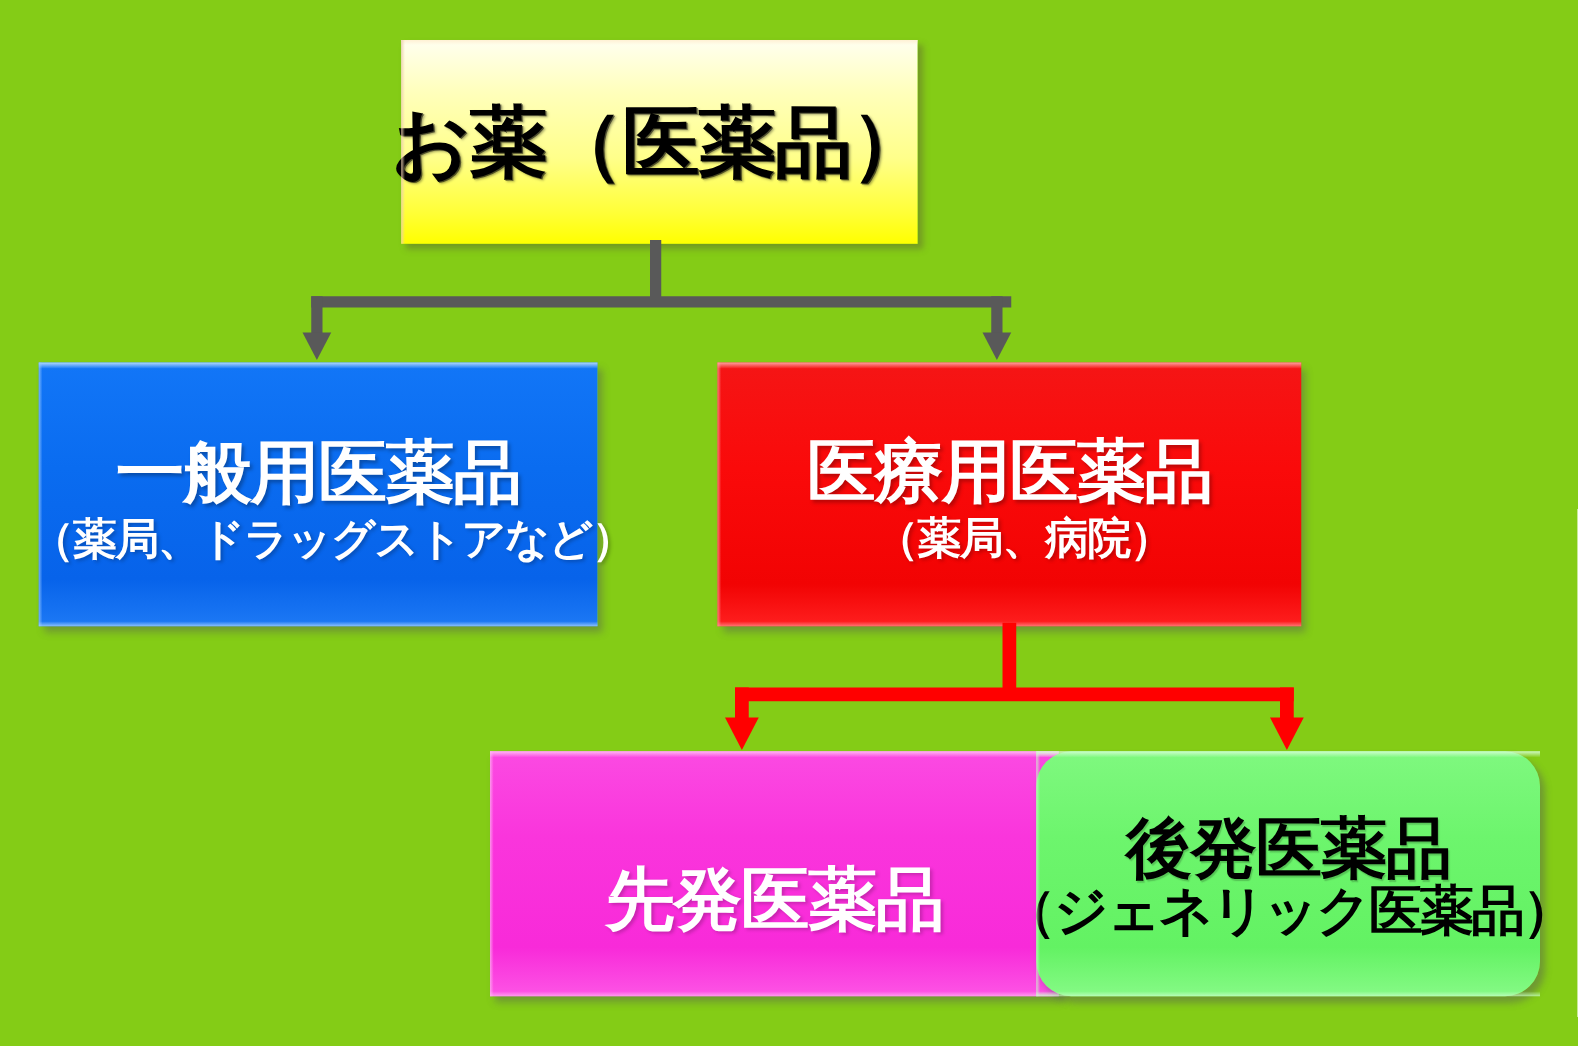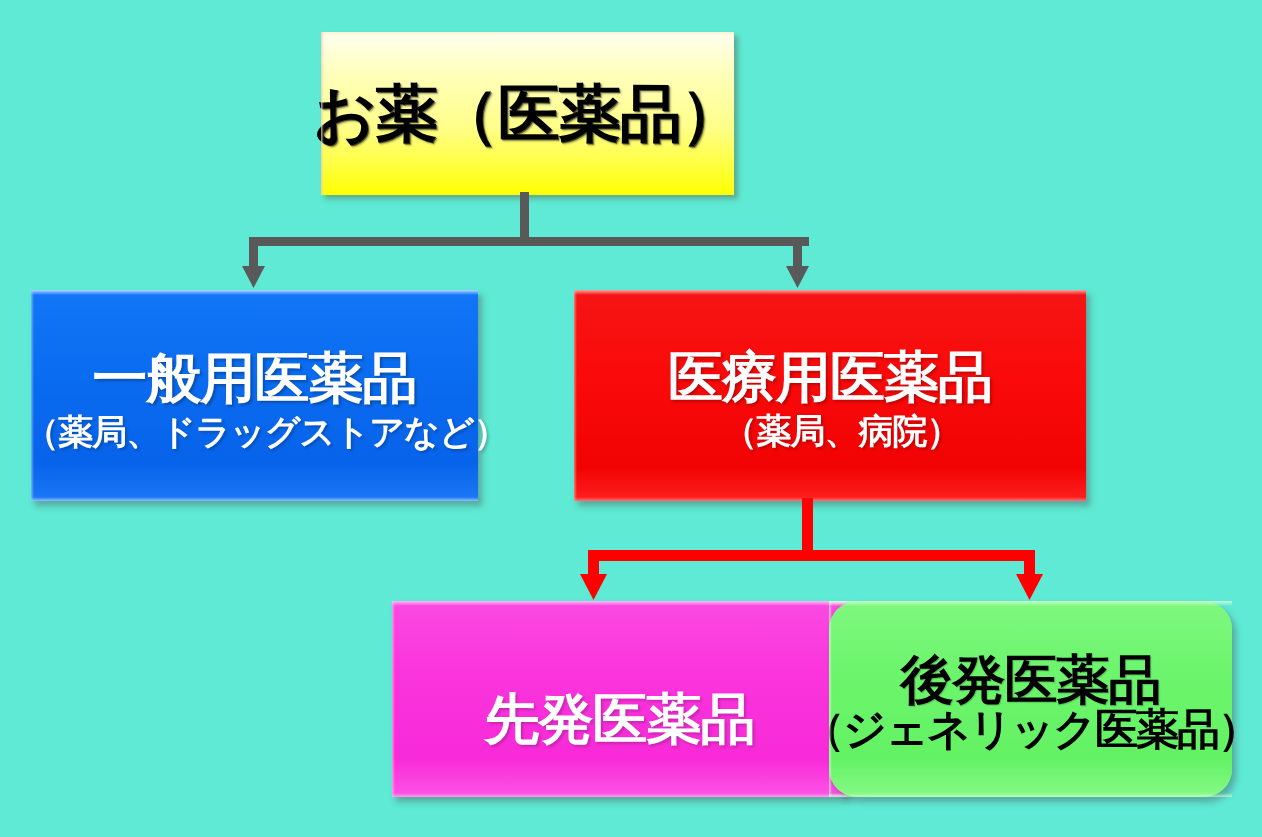--- a/index.html
+++ b/index.html
@@ -8,21 +8,21 @@
     padding: 0;
     background: #ffffff;
   }
   body {
     font-family: "DejaVu Sans", "Liberation Sans", sans-serif;
   }
   #canvas {
     position: relative;
     width: 1262px;
     height: 837px;
-    background: #5eead4;
+    background: #84cc16;
     overflow: hidden;
   }
 
   
   .node {
     position: absolute;
     box-sizing: border-box;
     display: flex;
     flex-direction: column;
     align-items: center;
@@ -106,21 +106,21 @@
     text-shadow: 2px 2px 3px rgba(0,0,0,0.22);
   }
   #box-otc .bevel-top  { background: linear-gradient(to bottom, rgba(190,225,255,0.92), rgba(120,185,255,0)); height:5px;}
   #box-otc .bevel-left { background: linear-gradient(to right, rgba(150,200,255,0.75), rgba(120,185,255,0)); }
   #box-otc .bevel-bottom { background: linear-gradient(to top, rgba(165,210,255,0.80), rgba(120,185,255,0)); }
 
   
   #box-rx {
     left: 574px;
     top: 290px;
-    width: 512px;
+    width: 467px;
     height: 211px;
     background: linear-gradient(to bottom, #f51515 0%, #fa0a0a 40%, #f20303 84%, #ff2020 100%);
     box-shadow: 4px 5px 6px rgba(80,80,90,0.42);
     color: #ffffff;
     padding-top: 8px;
   }
   #box-rx .line1 {
     font-size: 55px;
     letter-spacing: -1px;
     text-shadow: 2px 2px 3px rgba(0,0,0,0.25);

